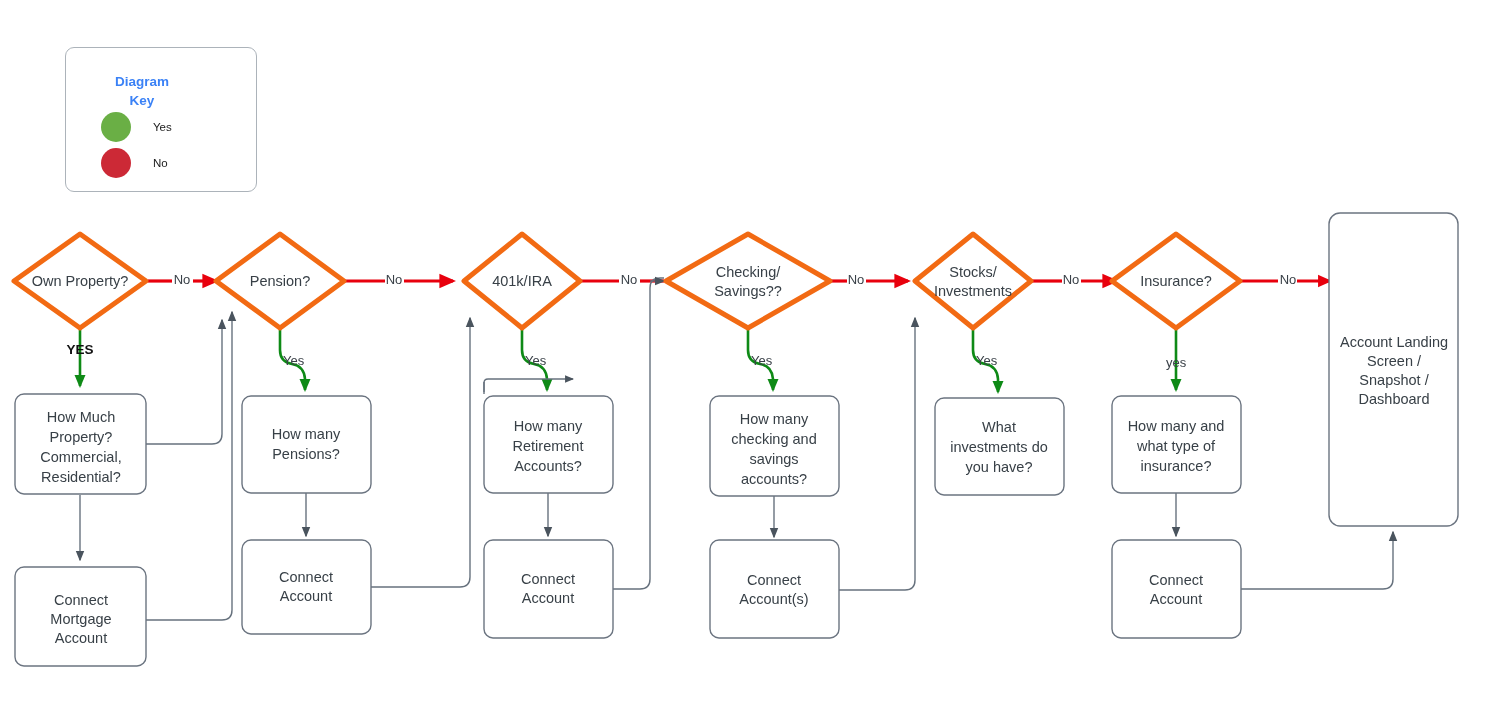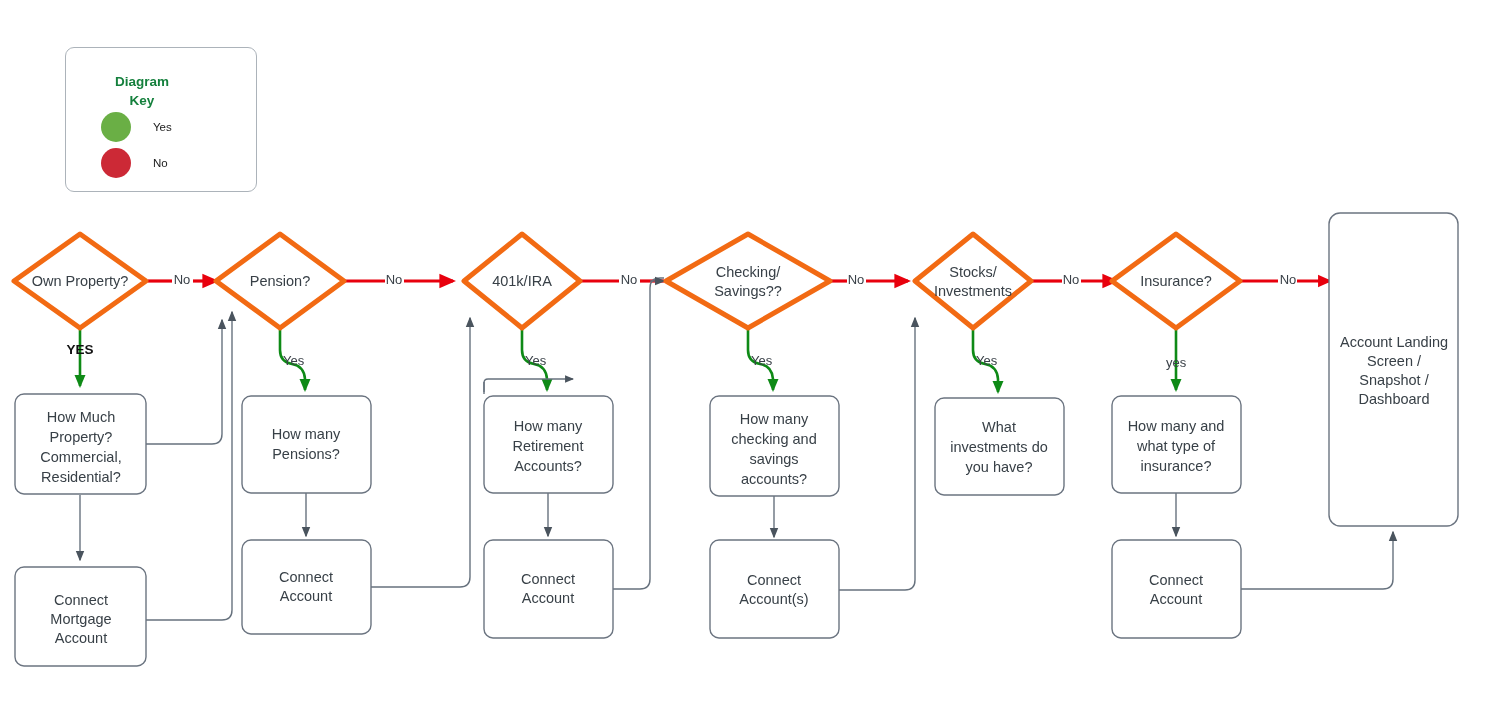--- a/index.html
+++ b/index.html
@@ -100,21 +100,21 @@
     box-sizing: border-box;
   }
   #legend-title {
     position: absolute;
     left: 0;
     top: 24px;
     width: 152px;
     text-align: center;
     font-size: 13.5px;
     font-weight: bold;
-    color: #15803d;
+    color: #3b82f6;
     line-height: 19px;
   }
   .legend-row {
     position: absolute;
     left: 35px;
     display: flex;
     align-items: center;
   }
   .legend-dot {
     width: 30px;

